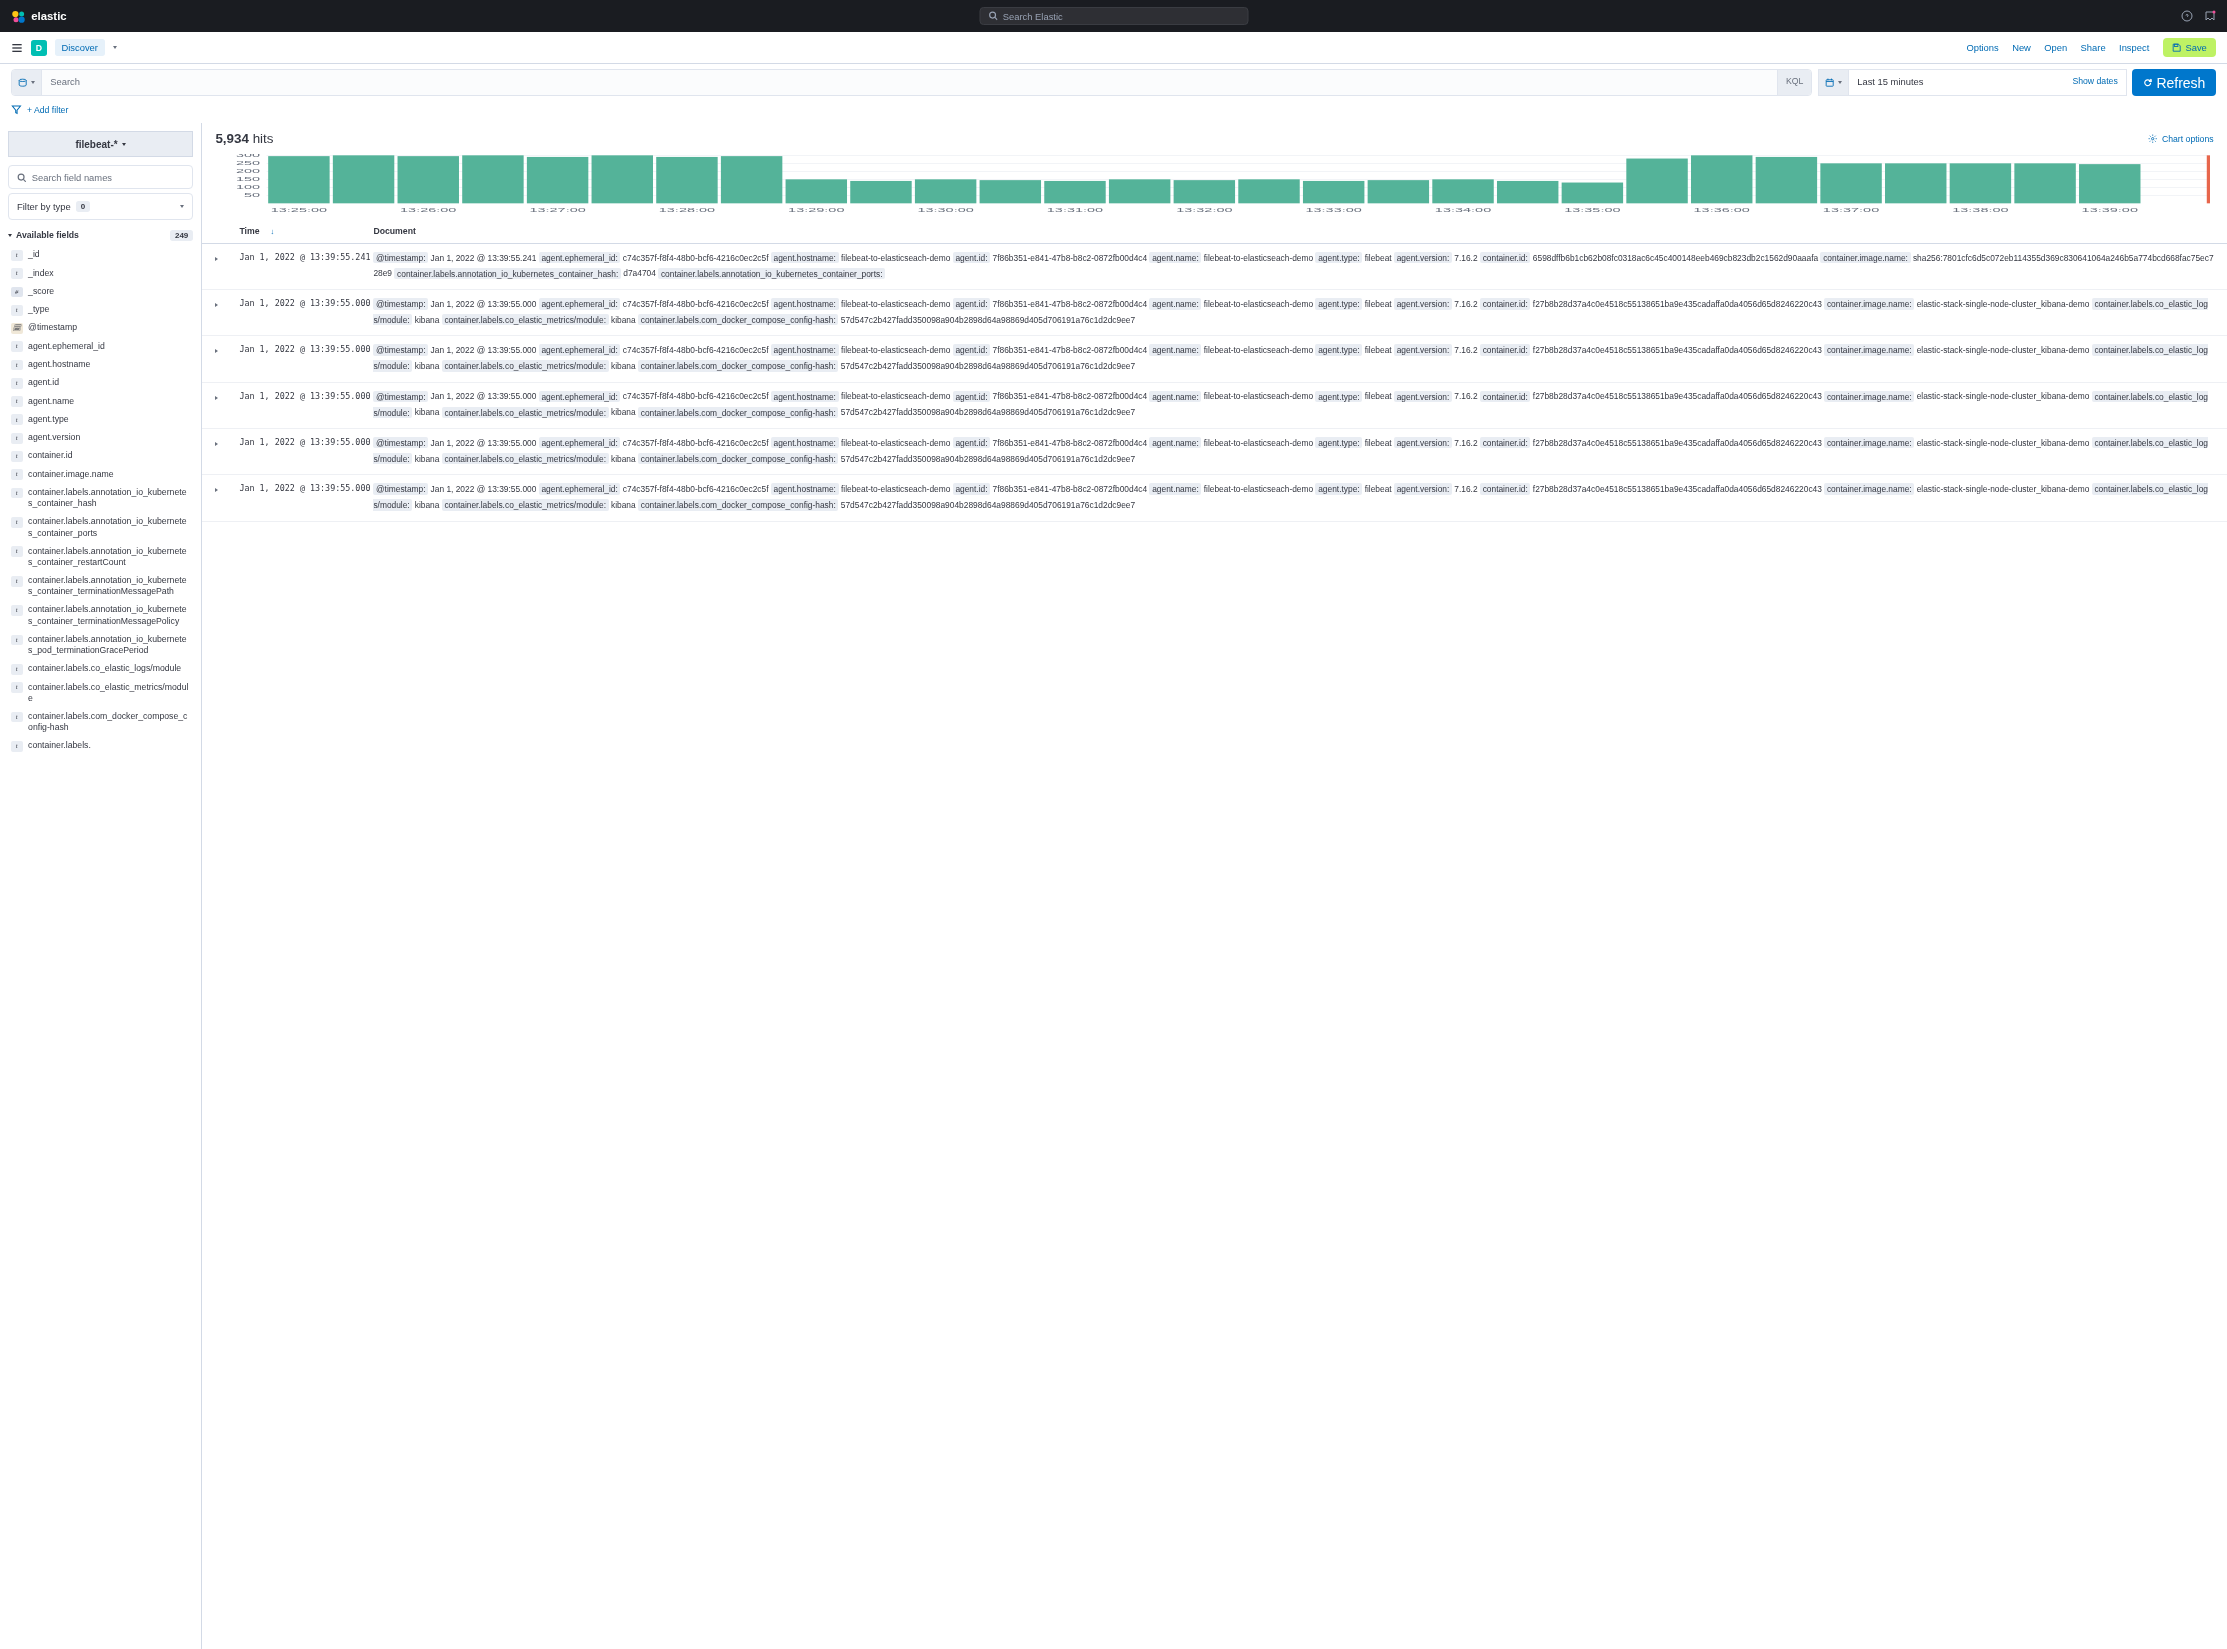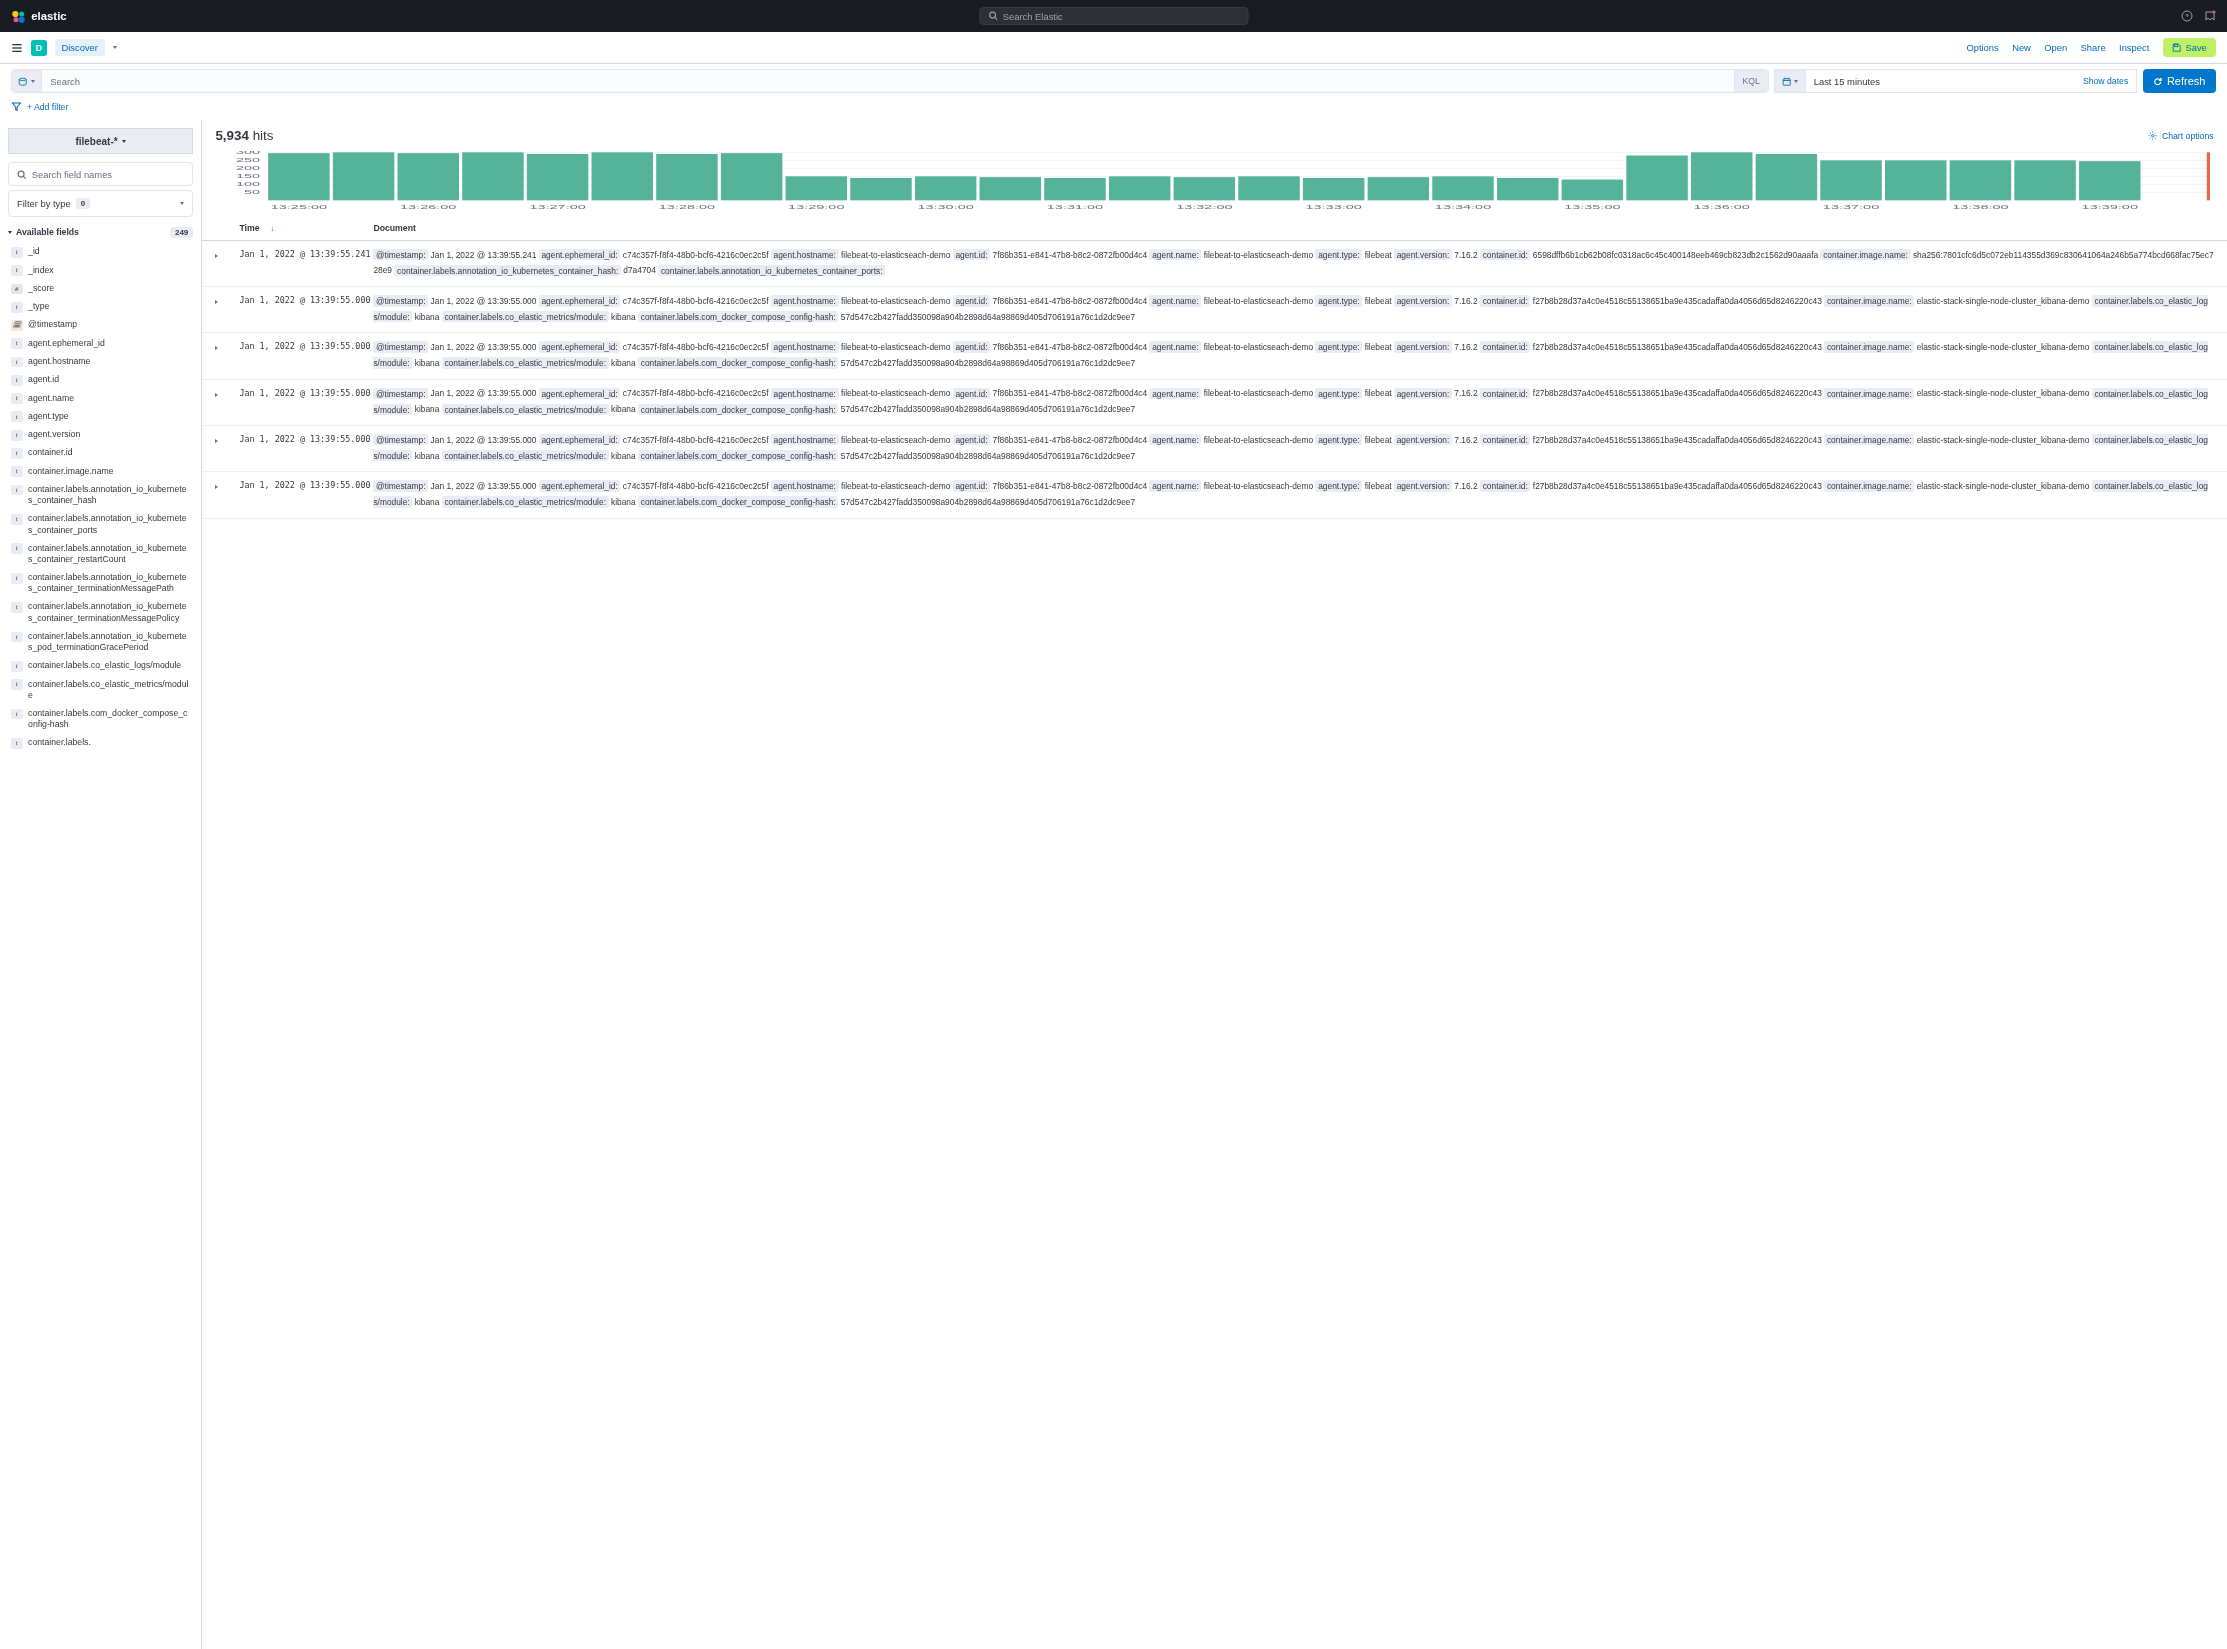--- a/index.html
+++ b/index.html
@@ -15,25 +15,25 @@
 .space-badge{width:16px;height:16px;background:#00bfb3;border-radius:2.7px;color:#fff;display:flex;align-items:center;justify-content:center;font-weight:700;font-size:8.7px}
 .nav-link{color:#006bb4;background:#e6f1fa;padding:2.7px 6.7px;border-radius:2.7px;font-size:9.4px;font-weight:500}
 .nav-actions{margin-left:auto;display:flex;gap:13.4px;align-items:center}
 .nav-actions a{color:#006bb4;text-decoration:none;font-weight:500;font-size:9.4px}
 .save-btn{background:#bef264;padding:4px 9.4px;border-radius:4px;display:flex;align-items:center;gap:4px;color:#006bb4;font-weight:500}
 .query-bar{display:flex;padding:5.4px 10.8px;gap:5.4px;align-items:stretch}
 .query-left{flex:1;display:flex;border:0.7px solid #e0e5ee;border-radius:4px;overflow:hidden}
 .query-handle{background:#e9edf3;border-right:0.7px solid #e0e5ee;padding:5.4px 6.7px;display:flex;align-items:center;gap:2.7px}
 .query-input{flex:1;padding:5.4px 8px;color:#69707d;background:#fbfcfd}
 .kql{background:#e9edf3;padding:5.4px 8px;color:#69707d;border-left:0.7px solid #e0e5ee;font-size:8.7px}
-.time-picker{display:flex;border:0.7px solid #e0e5ee;border-radius:0;overflow:hidden;width:363px}
+.time-picker{display:flex;border:0.7px solid #e0e5ee;border-radius:0;overflow:hidden;width:309px}
 .time-handle{background:#e9edf3;padding:5.4px 6.7px;display:flex;align-items:center;gap:2.7px;border-right:0.7px solid #e0e5ee}
 .time-text{flex:1;padding:5.4px 8px}
 .show-dates{color:#006bb4;padding:5.4px 8px;font-size:8.7px}
-.refresh-btn{background:#07c;color:#fff;border:none;border-radius:4px;padding:5.4px 10.8px;font-weight:500;display:flex;align-items:center;gap:4px;font-size:11px}
+.refresh-btn{background:#07c;color:#fff;border:none;border-radius:4px;padding:5.4px 10.8px;font-weight:500;display:flex;align-items:center;gap:4px;font-size:14px}
 .filter-bar{padding:2.7px 10.8px 8px;display:flex;align-items:center;gap:5.4px}
 .filter-icon{color:#006bb4}
 .add-filter{color:#006bb4;font-weight:500;font-size:8.7px}
 .main{display:flex;height:calc(100vh - 108px)}
 .sidebar{width:202px;border-right:0.7px solid #d3dae6;padding:8px;overflow-y:auto;flex-shrink:0}
 .index-selector{background:#e9edf3;border:0.7px solid #d3dae6;border-radius:0;padding:6.7px 9.4px;display:flex;align-items:center;justify-content:space-between;margin-bottom:8px;position:relative}
 .index-name{font-weight:700;font-size:10px}
 .field-search{border:0.7px solid #e0e5ee;border-radius:4px;padding:5.4px 8px;display:flex;align-items:center;gap:5.4px;color:#69707d;margin-bottom:4px}
 .filter-type{border:0.7px solid #e0e5ee;border-radius:4px;padding:6.7px 8px;display:flex;align-items:center;justify-content:space-between;margin-bottom:8px}
 .filter-type-left{display:flex;align-items:center;gap:5.4px}

